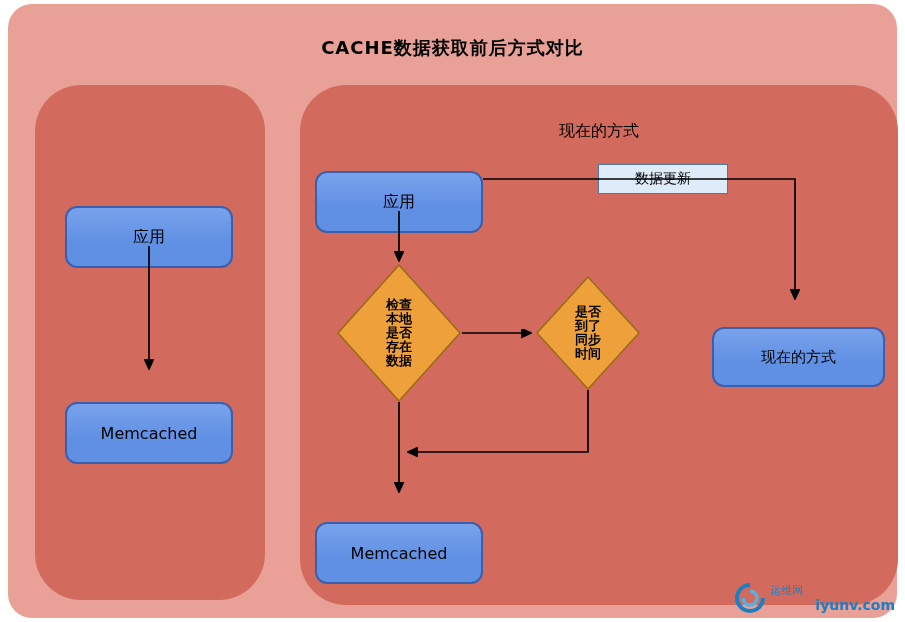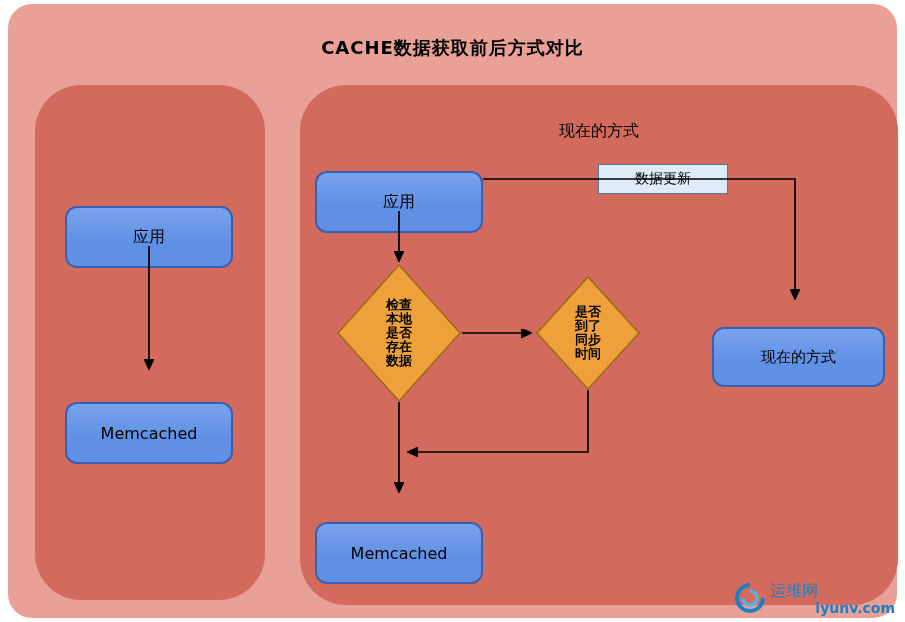--- a/index.html
+++ b/index.html
@@ -44,21 +44,21 @@
   .d-text{
     position:relative;height:100%;display:flex;align-items:center;justify-content:center;
     white-space:pre-line;text-align:right;font-size:13px;font-weight:bold;line-height:1.07;
   }
   .arrows{position:absolute;left:0;top:0;width:905px;height:622px;pointer-events:none;}
   .arrows path{stroke:var(--arrow,#000);stroke-width:1.7;fill:none;}
   .watermark{
     position:absolute;right:10px;bottom:6px;display:flex;align-items:center;gap:5px;
   }
   .wm-text{display:flex;flex-direction:column;line-height:1.15;}
-  .wm-name{font-size:16px;color:var(--watermark-blue,#1c7fc4);}
+  .wm-name{font-size:11px;color:var(--watermark-blue,#1c7fc4);}
   .wm-url{font-size:14px;font-weight:bold;color:var(--watermark-blue,#1c7fc4);margin-left:45px;}
   
   #l-app{left:30px;top:97px;width:168px;height:62px;}
   #l-mem{left:30px;top:293px;width:168px;height:62px;}
   #r-app{left:15px;top:62px;width:168px;height:62px;}
   #r-upd{left:270px;top:79px;width:130px;height:30px;margin-left:28px;}
   #r-d1{left:37px;top:179px;width:124px;height:138px;}
   #r-d2{left:236px;top:191px;width:104px;height:114px;}
   #r-local{left:412px;top:218px;width:173px;height:60px;font-size:15px;}
   #r-mem{left:15px;top:413px;width:168px;height:62px;}

